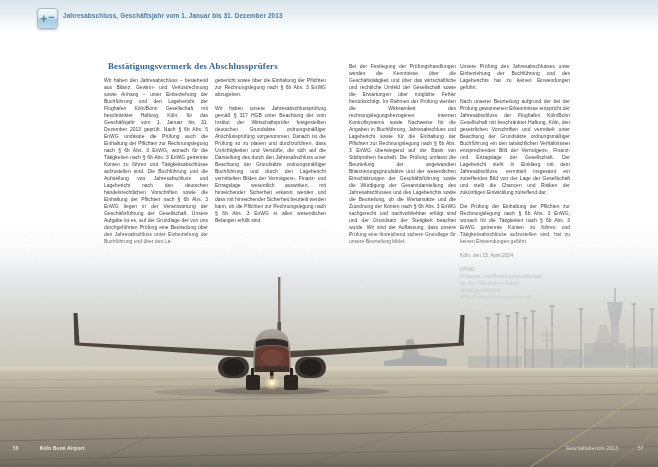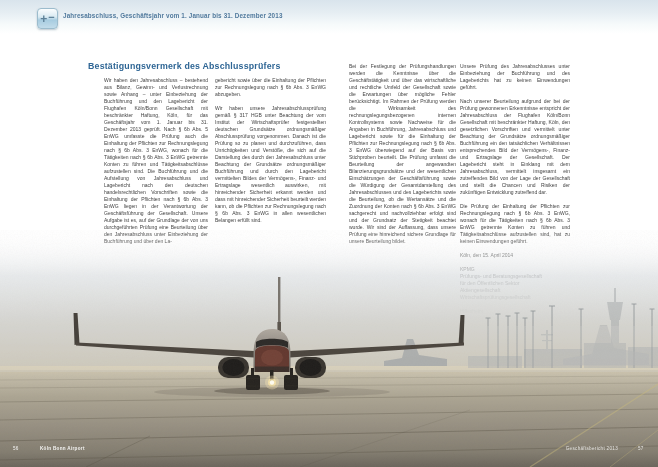--- a/index.html
+++ b/index.html
@@ -12,22 +12,22 @@
     border:1px solid #9cbccd;box-sizing:border-box;
     background:linear-gradient(180deg,#fbfdfe 0%,#d9eaf2 42%,#a7cce0 58%,#c2dcea 100%);
     box-shadow:0 1px 2px rgba(70,100,120,.35);
     display:flex;align-items:center;justify-content:center;gap:1px;
     color:#5d8097;font-weight:bold;cursor:pointer;}
   .zoom-btn .plus{font-size:12px;line-height:1;}
   .zoom-btn .minus{font-size:11px;line-height:1;margin-top:-2px;}
   .doc-title{position:absolute;top:12px;left:63px;font-size:6.3px;font-weight:bold;
     color:#50799c;letter-spacing:.15px;white-space:nowrap;}
   
-  .page-heading{position:absolute;top:61px;left:88px;font-size:8.8px;font-weight:bold;
-    color:#2f6695;letter-spacing:.2px;white-space:nowrap;}
+  .page-heading{position:absolute;top:61px;left:108px;font-size:8.8px;font-weight:bold;
+    color:#2f6695;letter-spacing:.2px;white-space:nowrap;font-family:Liberation Serif, serif;}
   .col{position:absolute;font-size:5px;line-height:7px;color:#424242;text-align:justify;}
   .col p{margin:0 0 7px 0;}
   .col p:last-child{margin-bottom:0;}
   .col1{top:77px;left:104px;width:104px;}
   .col2{top:77px;left:215px;width:111px;}
   .col3{top:63px;left:349px;width:107px;}
   .col4{top:63px;left:460px;width:110px;}
   .dateline{margin:0 0 7px 0;}
   .firm-line,.sig-line{line-height:7px;}
   .firm-block{margin:0 0 7px 0;}

